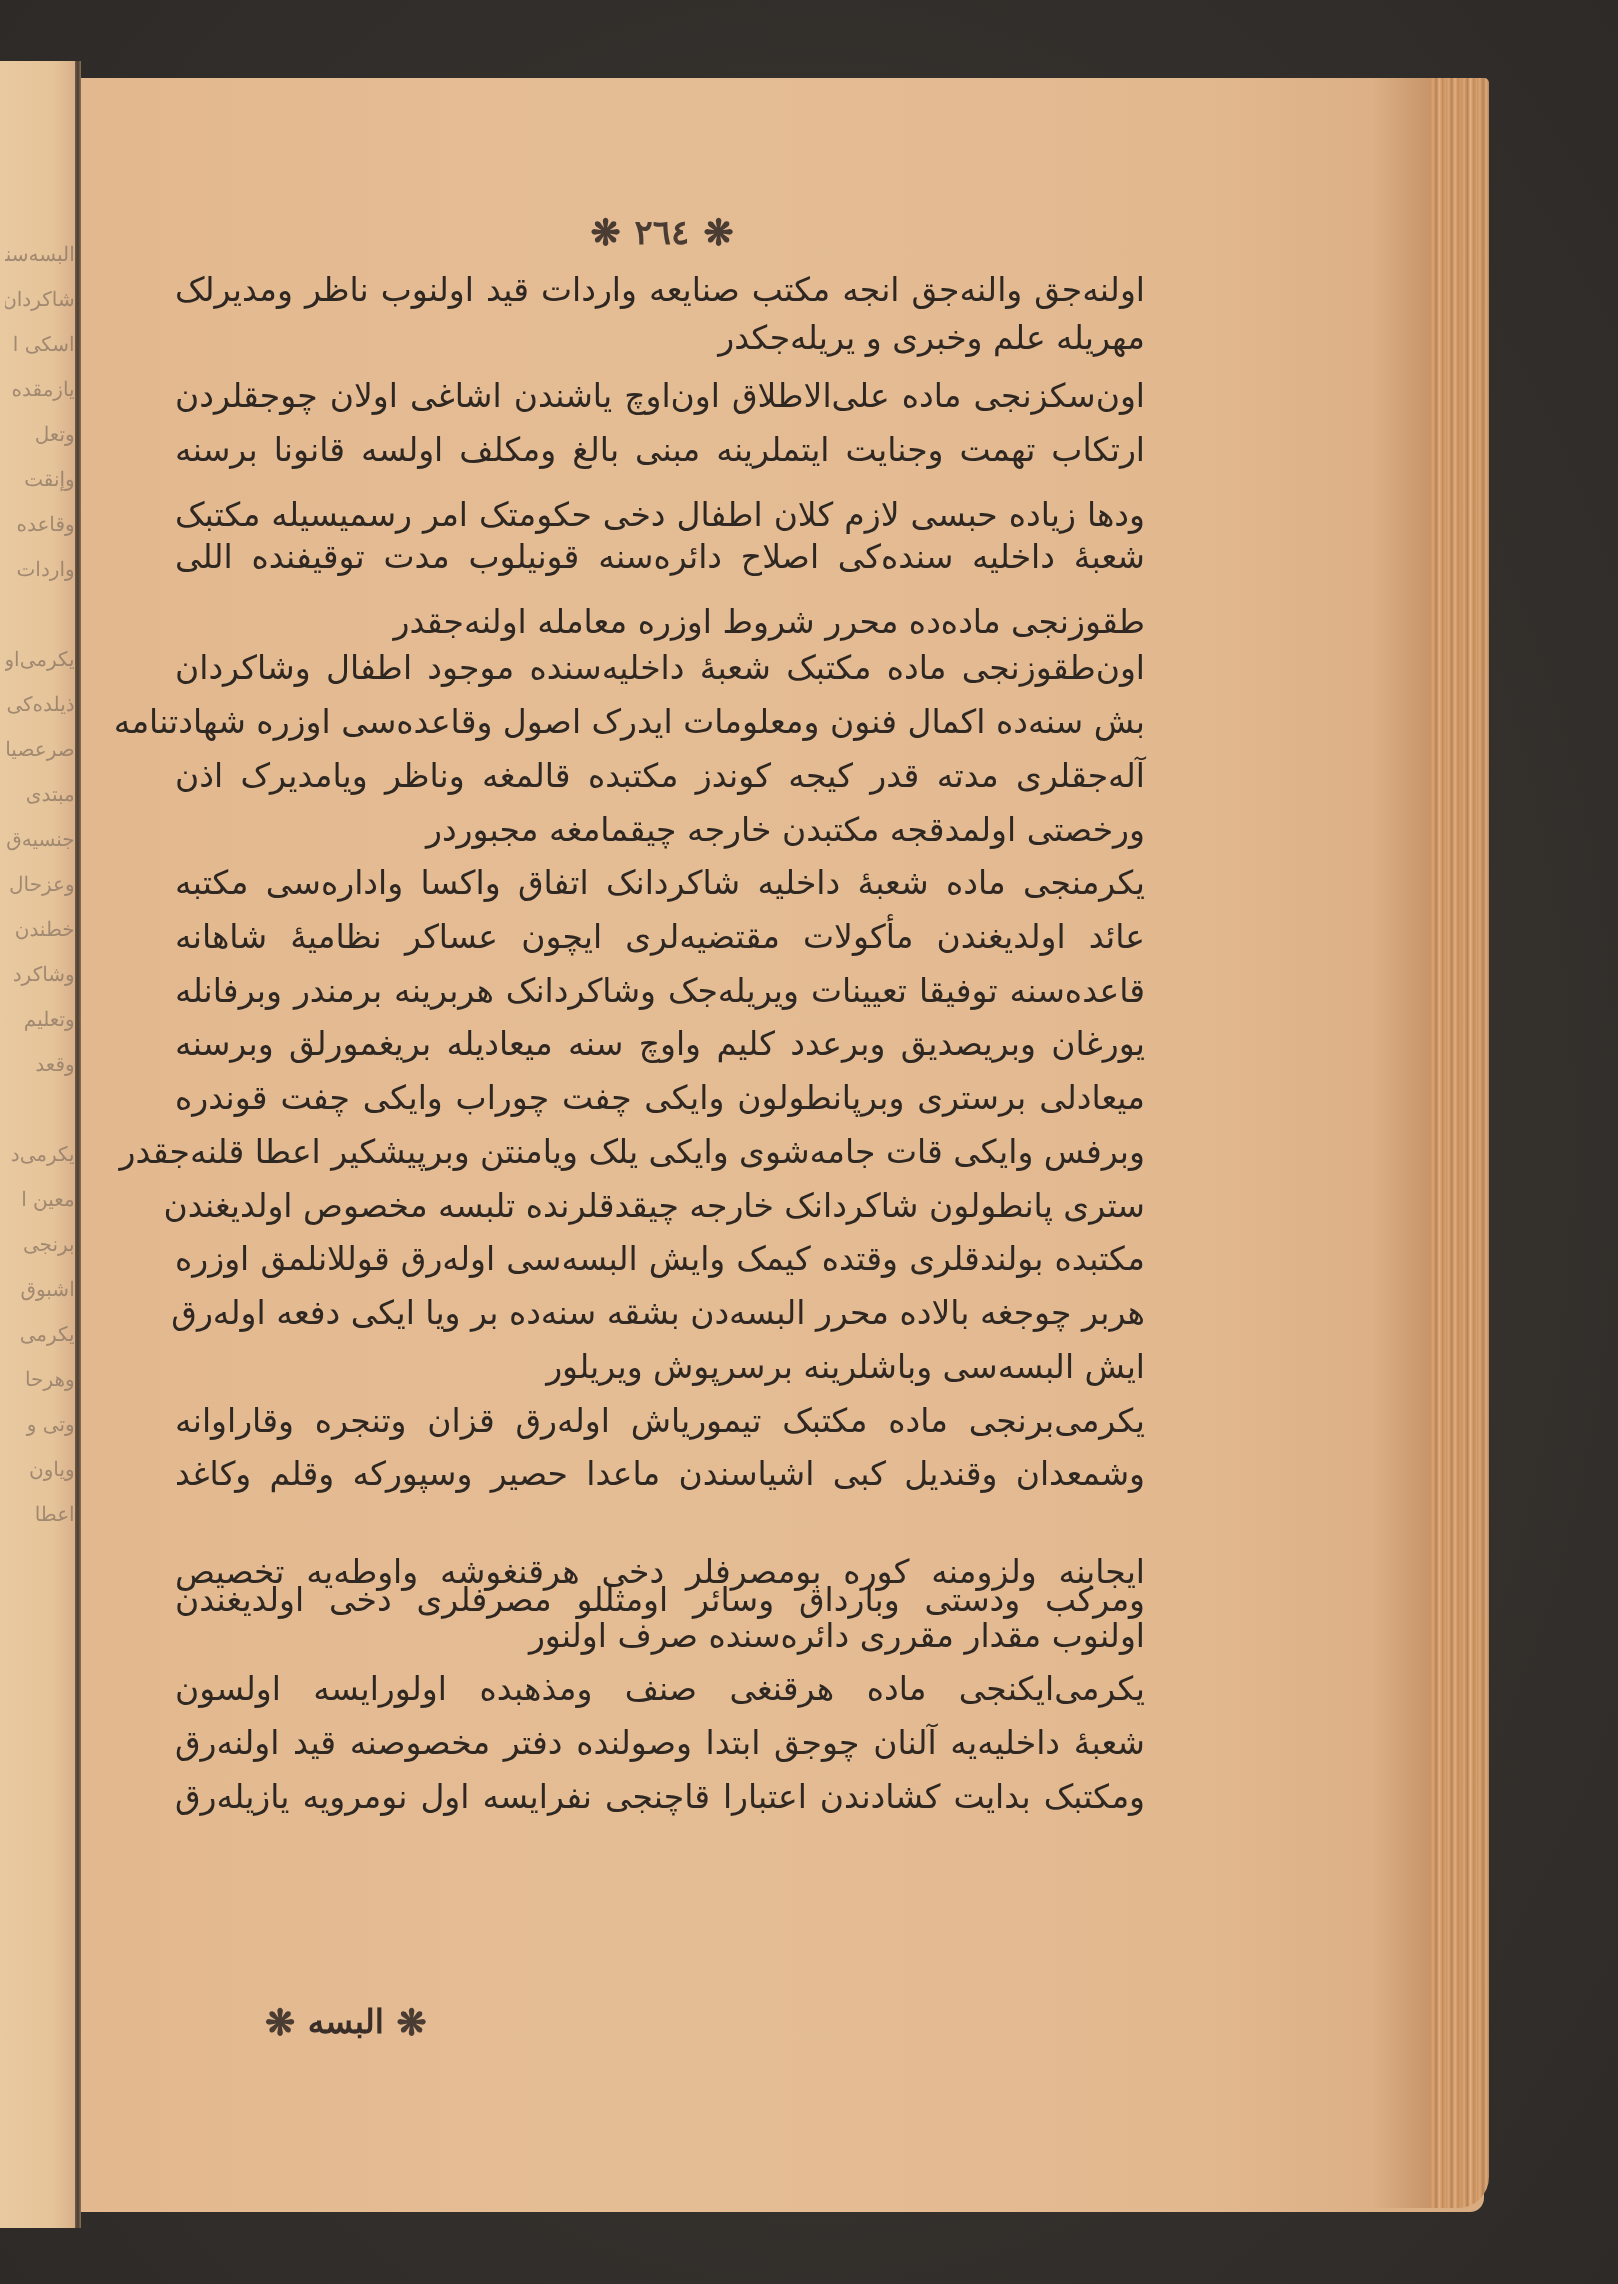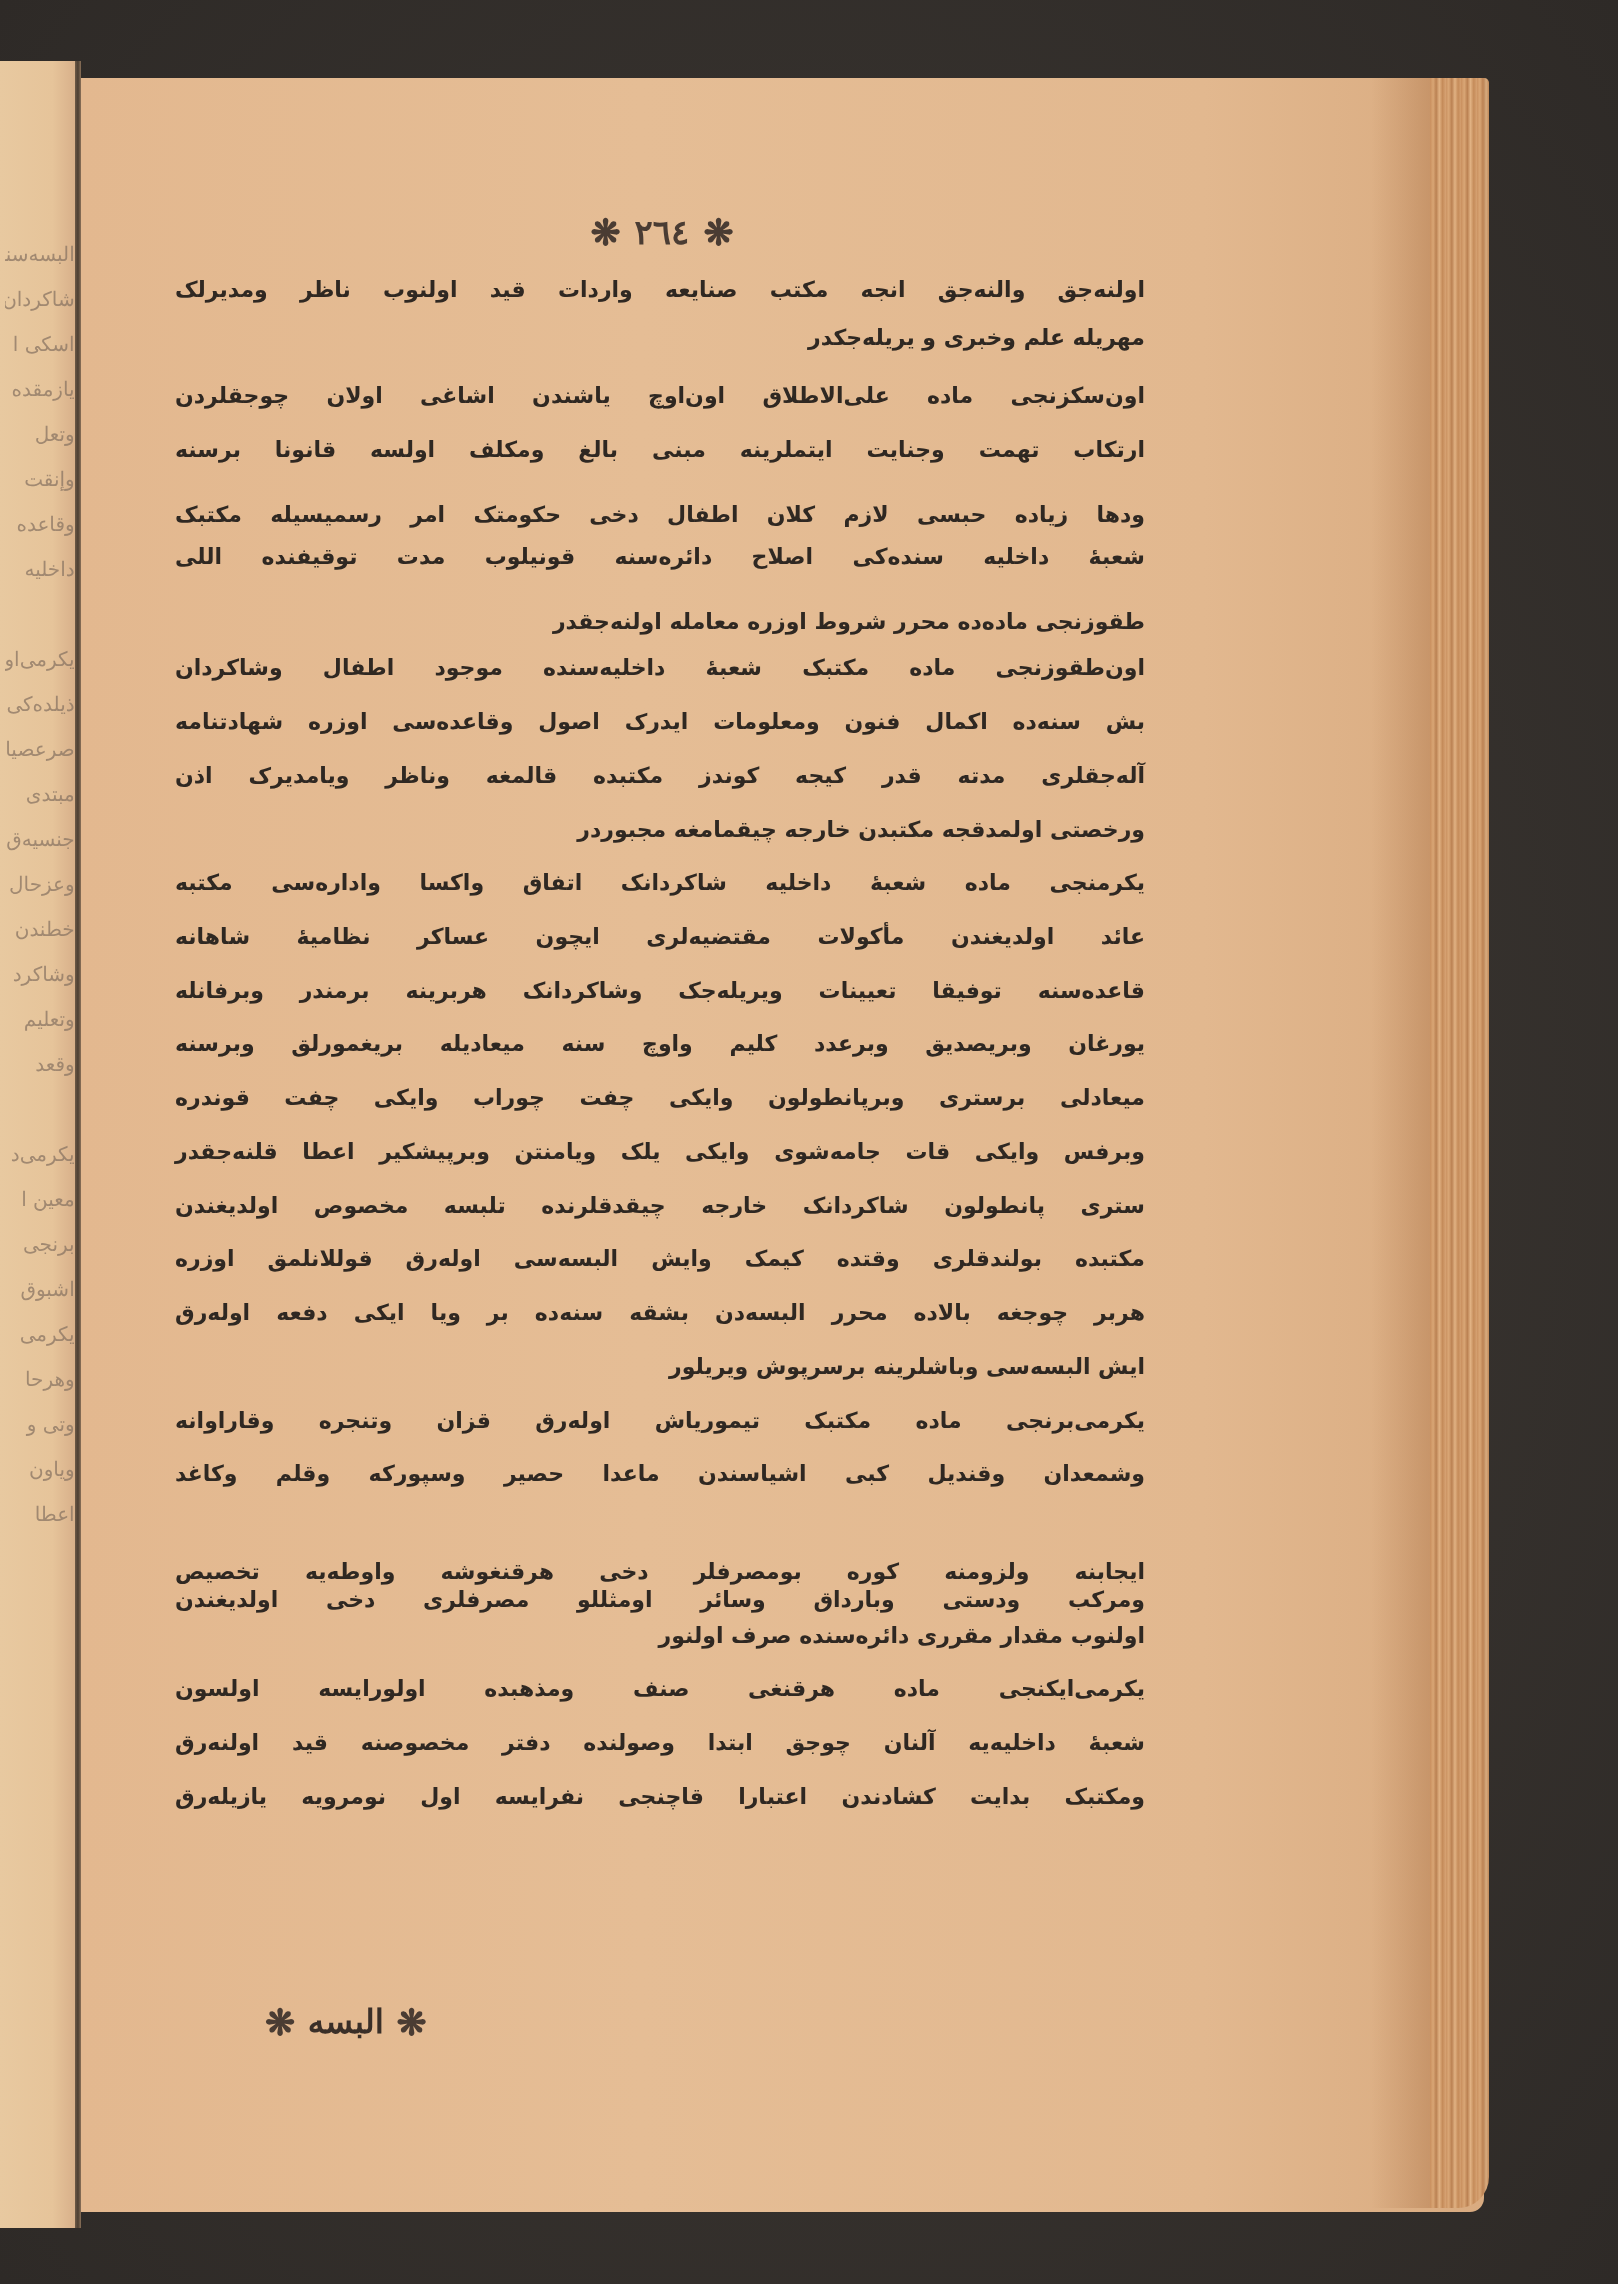--- a/index.html
+++ b/index.html
@@ -53,21 +53,21 @@
       font-family: "DejaVu Sans", sans-serif;
     }
     .page-number {
       position: absolute; left: 561px; top: 204px; width: 202px; height: 55px;
       display: flex; align-items: center; justify-content: center; gap: 14px;
       color: #4a3c33; font-size: 34px; font-weight: bold;
     }
     .ornament { font-size: 36px; color: #4a3c33; line-height: 1; }
     .line {
       position: absolute; right: 0; height: 50px; line-height: 50px;
-      font-size: 22px; font-weight: bold; white-space: nowrap;
+      font-size: 33px; font-weight: normal; white-space: nowrap;
       text-align: justify; text-align-last: justify; width: 970px;
     }
     .line.short { text-align-last: right; }
     .catchword {
       position: absolute; left: 265px; top: 1994px; height: 55px;
       display: flex; align-items: center; gap: 12.5px; direction: rtl;
       color: #3a2f28; font-size: 33px; font-weight: bold;
     }
   </style>
 </head>
@@ -77,21 +77,21 @@
 
 <div class="left-page">
   <div class="left-page-lines" id="facing-lines">
       <div>البسه‌سنه</div>
       <div>شاکردان</div>
       <div>اسکی ا</div>
       <div>یازمقده</div>
       <div>وتعل</div>
       <div>وإنقت</div>
       <div>وقاعده</div>
-      <div>داخلیه</div>
+      <div>واردات</div>
       <div></div>
       <div>یکرمی‌او</div>
       <div>ذیلده‌کی</div>
       <div>صرعصیان</div>
       <div>مبتدی</div>
       <div>جنسیه‌ق</div>
       <div>وعزحال</div>
       <div>خطندن</div>
       <div>وشاکرد</div>
       <div>وتعلیم</div>

